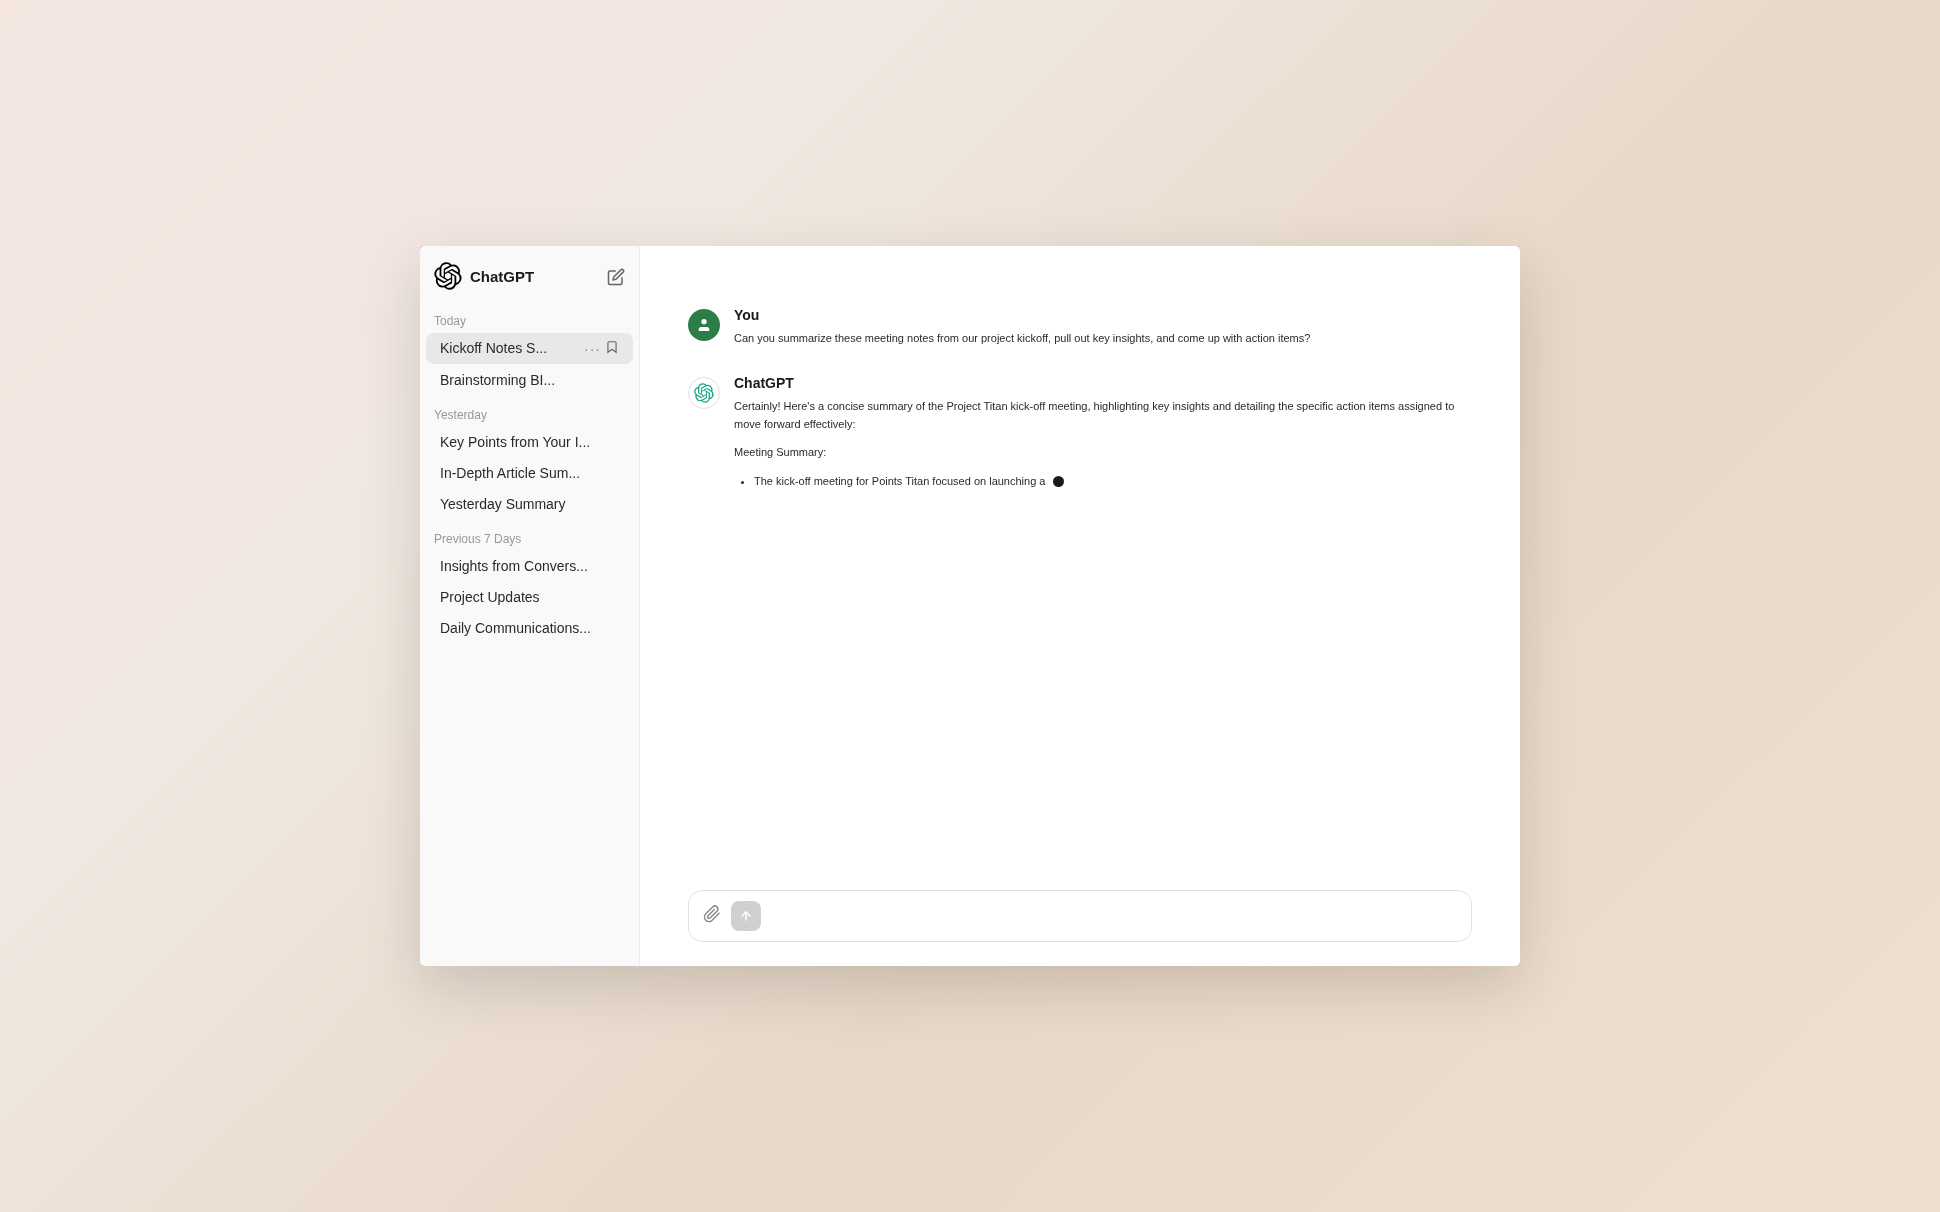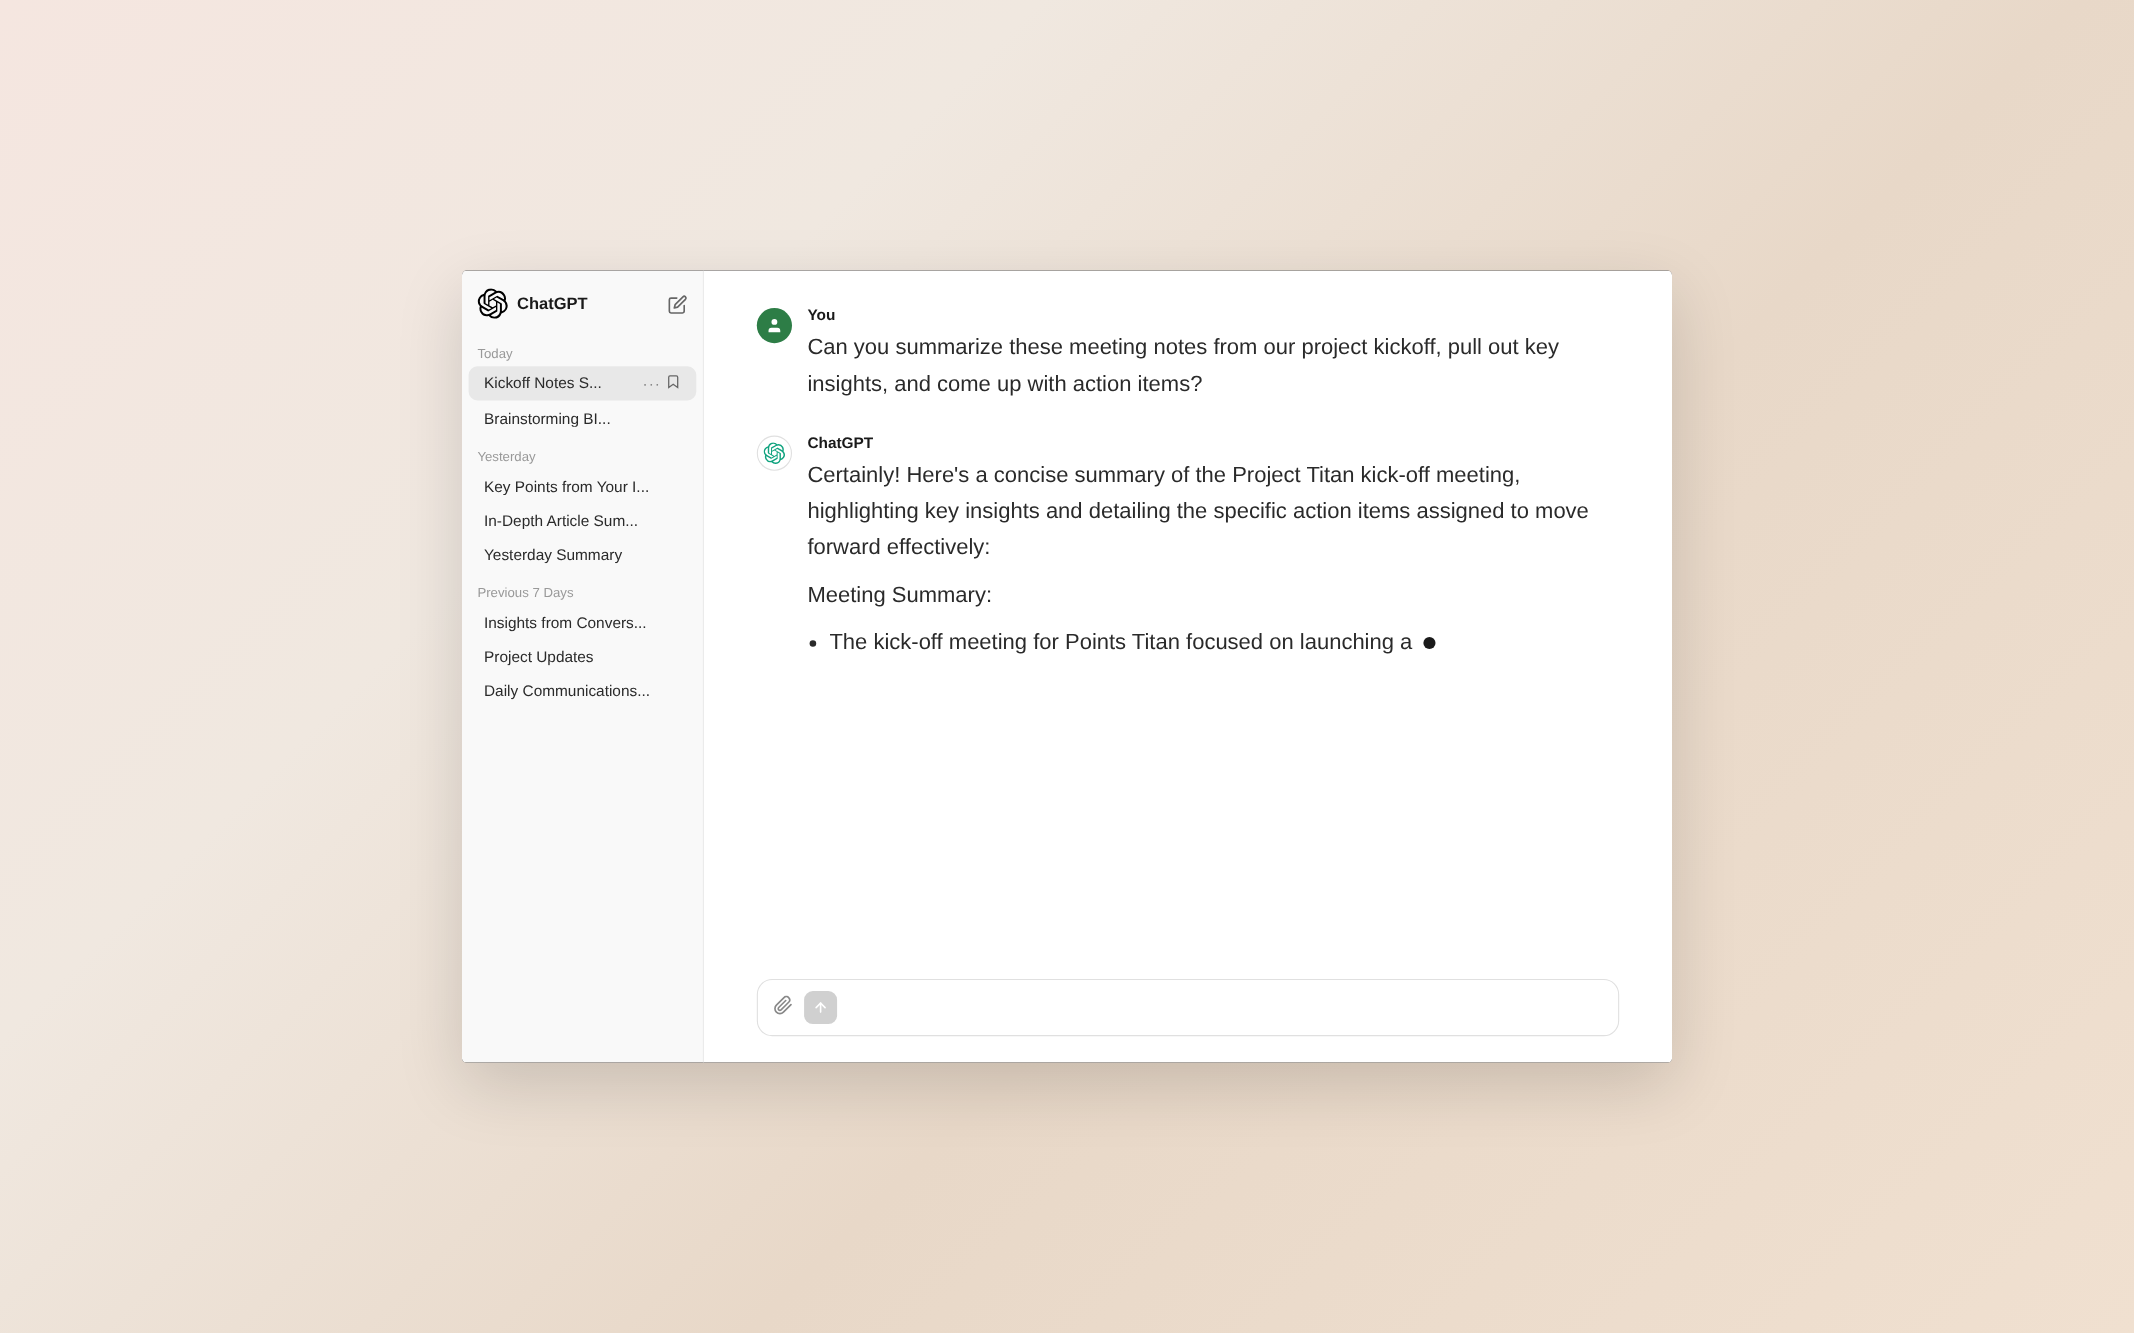--- a/index.html
+++ b/index.html
@@ -114,20 +114,21 @@
       flex: 1;
       display: flex;
       flex-direction: column;
       background: #ffffff;
     }
 
     .chat-area {
       flex: 1;
       overflow-y: auto;
       padding: 32px 48px 24px 48px;
+      margin-top: 29px;
     }
 
     .message-block {
       display: flex;
       gap: 14px;
       margin-bottom: 28px;
     }
 
     .avatar {
       width: 32px;
@@ -159,21 +160,21 @@
     }
 
     .message-sender {
       font-size: 14px;
       font-weight: 600;
       color: #1a1a1a;
       margin-bottom: 6px;
     }
 
     .message-text {
-      font-size: 20px;
+      font-size: 11px;
       line-height: 1.65;
       color: #2a2a2a;
     }
 
     .message-text p {
       margin-bottom: 10px;
     }
 
     .message-text ul {
       padding-left: 20px;

